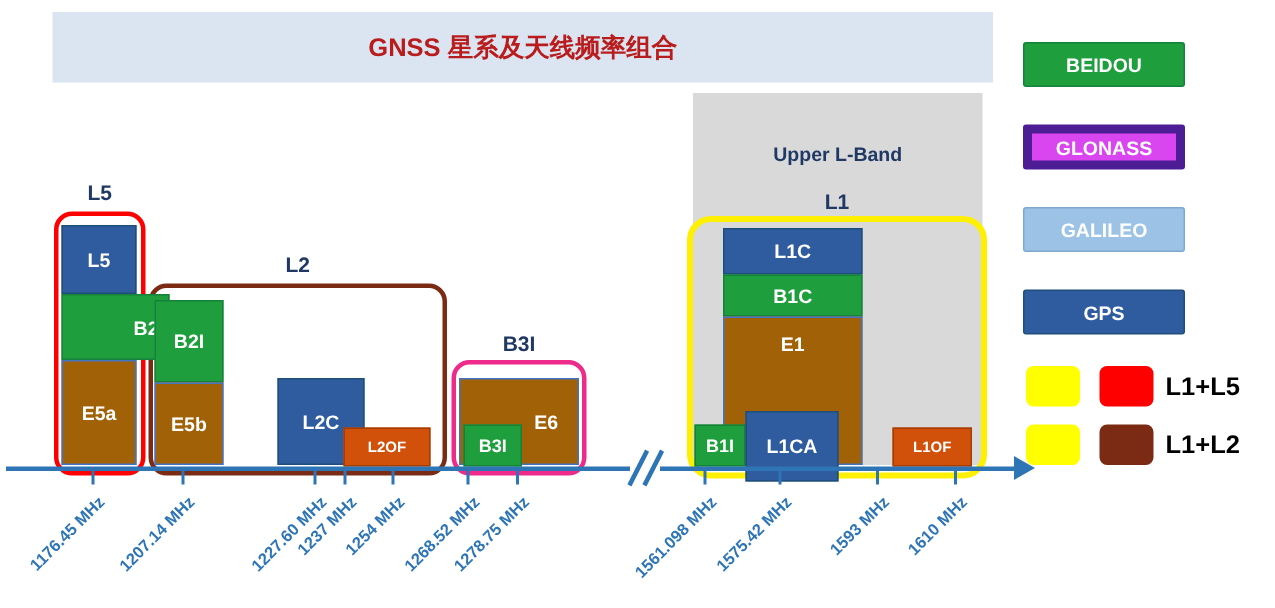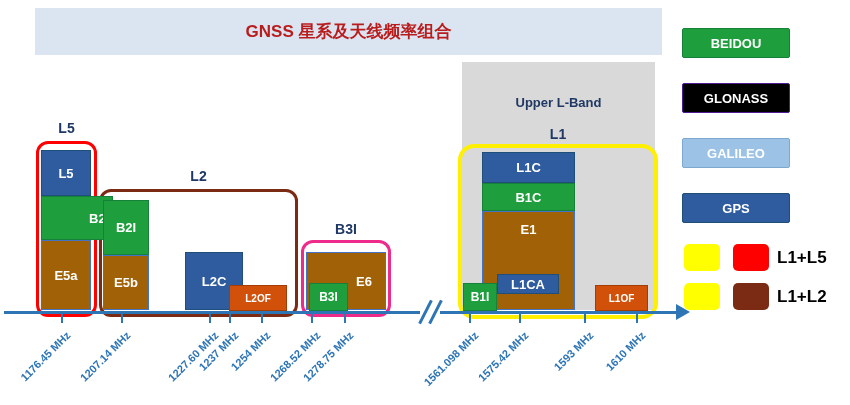--- a/index.html
+++ b/index.html
@@ -44,21 +44,21 @@
   .axis-slash { position:absolute; width:3px; height:26px; background:#2e75b6; transform:rotate(27deg); }
   .tick { position:absolute; top:314px; width:2px; height:9px; background:#2e75b6; }
   .freq { position:absolute; top:329px; width:106px; text-align:right; white-space:nowrap;
           color:#2e75b6; font-weight:bold; font-size:11px;
           transform:rotate(-45deg); transform-origin:100% 0; }
 
   .legend-box { position:absolute; left:682px; width:108px; height:30px; border-radius:2px;
                 display:flex; align-items:center; justify-content:center;
                 color:#fff; font-weight:bold; font-size:13px; }
   .lg-beidou  { background:#1e9e3c; border:1px solid #15813a; }
-  .lg-glonass { background:#000000; border:1px solid #4c1d95;text-align:center; }
+  .lg-glonass { background:#d946ef; border:6px solid #4c1d95;text-align:center; }
   .lg-galileo { background:#9cc3e5; border:1px solid #7da9d0; }
   .lg-gps     { background:#2e5c9e; border:1px solid #1f4e79; }
   .combo-swatch { position:absolute; width:36px; height:27px; border-radius:5px; }
   .sw-yellow { background:#ffff00; }
   .sw-red    { background:#ff0000; }
   .sw-brown  { background:#7b2b13; }
   .combo-label { position:absolute; height:27px; display:flex; align-items:center;
                  color:#000; font-weight:bold; font-size:17px;text-align:center; }
 </style>
 </head>
@@ -91,21 +91,21 @@
   <div class="block lblue" style="left:103px; top:255px; width:46px; height:55px;">E5b</div>
   <div class="block dark" style="left:185px; top:252px; width:58px; height:58px;">L2C</div>
   <div class="block orange fs10" style="left:229px; top:285px; width:58px; height:26px;">L2OF</div>
   <div class="block lblue txt-right" style="left:306px; top:252px; width:80px; height:58px;">E6</div>
   <div class="block green fs12" style="left:309px; top:283px; width:39px; height:28px;">B3I</div>
 
   <div class="block dark" style="left:482px; top:152px; width:93px; height:31px;">L1C</div>
   <div class="block green" style="left:482px; top:183px; width:93px; height:28px;">B1C</div>
   <div class="block lblue txt-top" style="left:482px; top:211px; width:93px; height:99px;">E1</div>
   <div class="block green fs12" style="left:463px; top:283px; width:34px; height:28px;">B1I</div>
-  <div class="block dark" style="left:497px; top:274px; width:62px; height:20px;">L1CA</div>
+  <div class="block dark" style="left:497px; top:274px; width:62px; height:47px;">L1CA</div>
   <div class="block orange fs10" style="left:595px; top:285px; width:53px; height:26px;">L1OF</div>
 
   <div class="axis-line"></div>
   <div class="axis-arrow"></div>
   <div class="axis-break-gap"></div>
   <div class="axis-slash" style="left:424px; top:299px;"></div>
   <div class="axis-slash" style="left:434px; top:299px;"></div>
 
   <div class="tick" style="left:61px;"></div>
   <div class="tick" style="left:121px;"></div>

